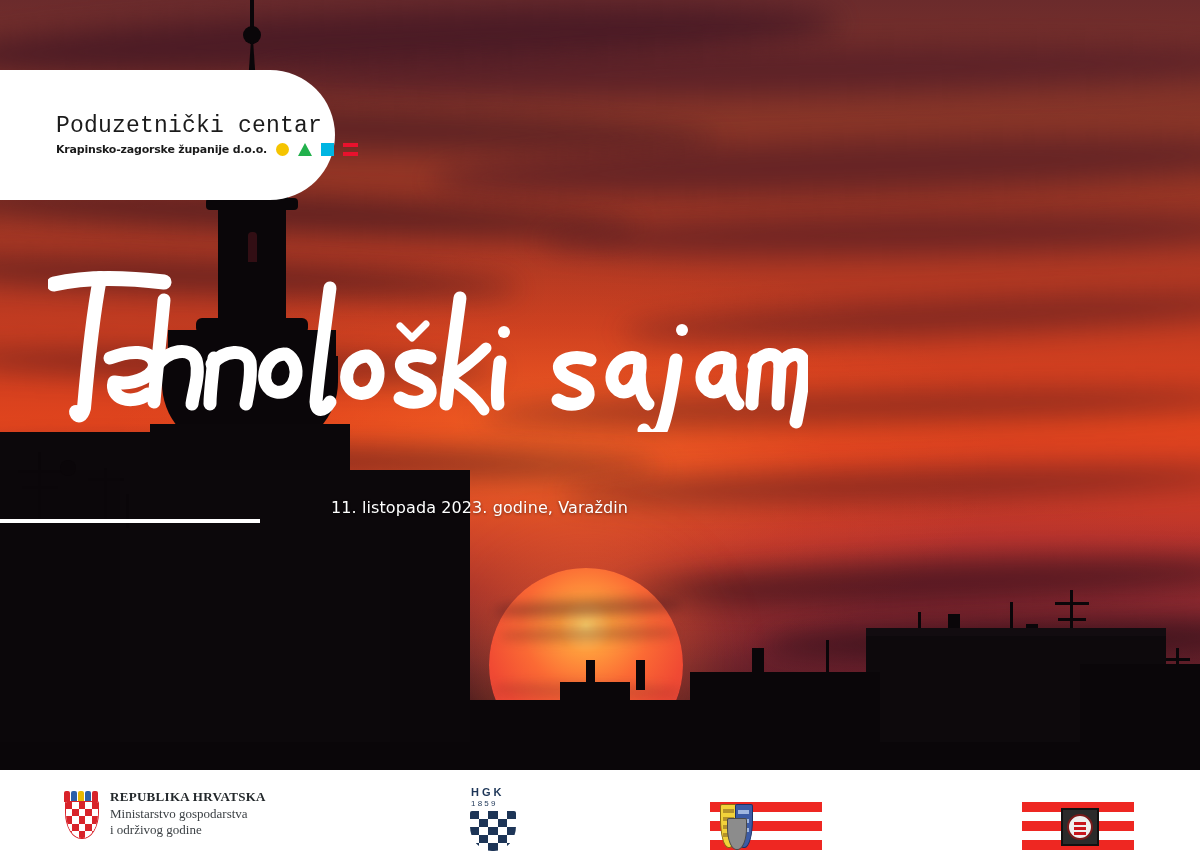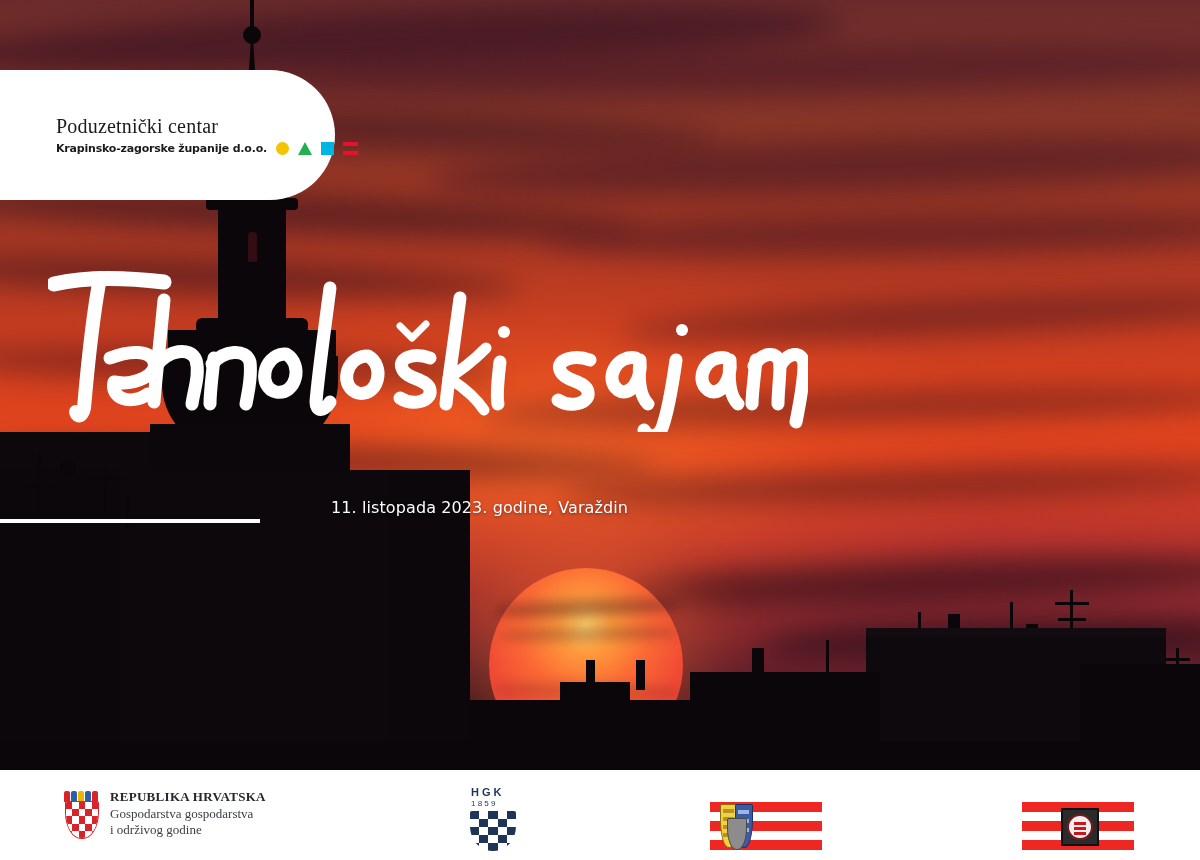--- a/index.html
+++ b/index.html
@@ -137,22 +137,22 @@
   .groundband{position:absolute;left:0;top:742px;width:1200px;height:28px;background:#0a0609;}
 
   
   .logo-card{
     position:absolute;left:0;top:70px;width:335px;height:130px;
     background:#ffffff;border-radius:0 70px 70px 0;
     display:flex;align-items:center;
   }
   .logo-inner{padding-left:56px;}
   .logo-title{
-    font-size:20px;color:#1b1b1b;letter-spacing:.2px;font-weight:400;
-    font-family:Liberation Serif, serif;
+    font-size:23px;color:#1b1b1b;letter-spacing:.2px;font-weight:400;
+    font-family:Liberation Mono, monospace;
     white-space:nowrap;line-height:1.05;
   }
   .logo-sub-row{display:flex;align-items:flex-end;gap:9px;margin-top:5px;}
   .logo-sub{font-size:11px;color:#1b1b1b;white-space:nowrap;font-family:"DejaVu Sans", sans-serif;font-weight:700;letter-spacing:-.2px;}
   .shape{display:inline-block;}
   .sh-circle{width:13px;height:13px;border-radius:50%;background:#f5c400;}
   .sh-tri{width:0;height:0;border-left:7.5px solid transparent;border-right:7.5px solid transparent;border-bottom:13px solid #22b14c;}
   .sh-sq{width:13px;height:13px;background:#00b5e2;}
   .sh-eq{width:15px;height:13px;display:flex;flex-direction:column;justify-content:space-between;}
   .sh-eq i{display:block;height:4px;background:#e8112d;}
@@ -440,21 +440,21 @@
               <i class="cr"></i>
                 <i class="cw"></i>
                 <i class="cr"></i>
                 <i class="cw"></i>
                 <i class="cr"></i>
             </div>
           </div>
         </div>
         <div class="f1-text">
           <div class="f1-t1">REPUBLIKA HRVATSKA</div>
-          <div class="f1-t2">Gospodarstva gospodarstva</div>
+          <div class="f1-t2">Ministarstvo gospodarstva</div>
           <div class="f1-t3">i održivog godine</div>
         </div>
       </div>
 
       <div class="f-logo f2">
         <div class="hgk">
           <div class="hgk-letters">H G K</div>
           <div class="hgk-year">1 8 5 9</div>
           <div class="hgk-shield">
             <div class="hgk-grid">

